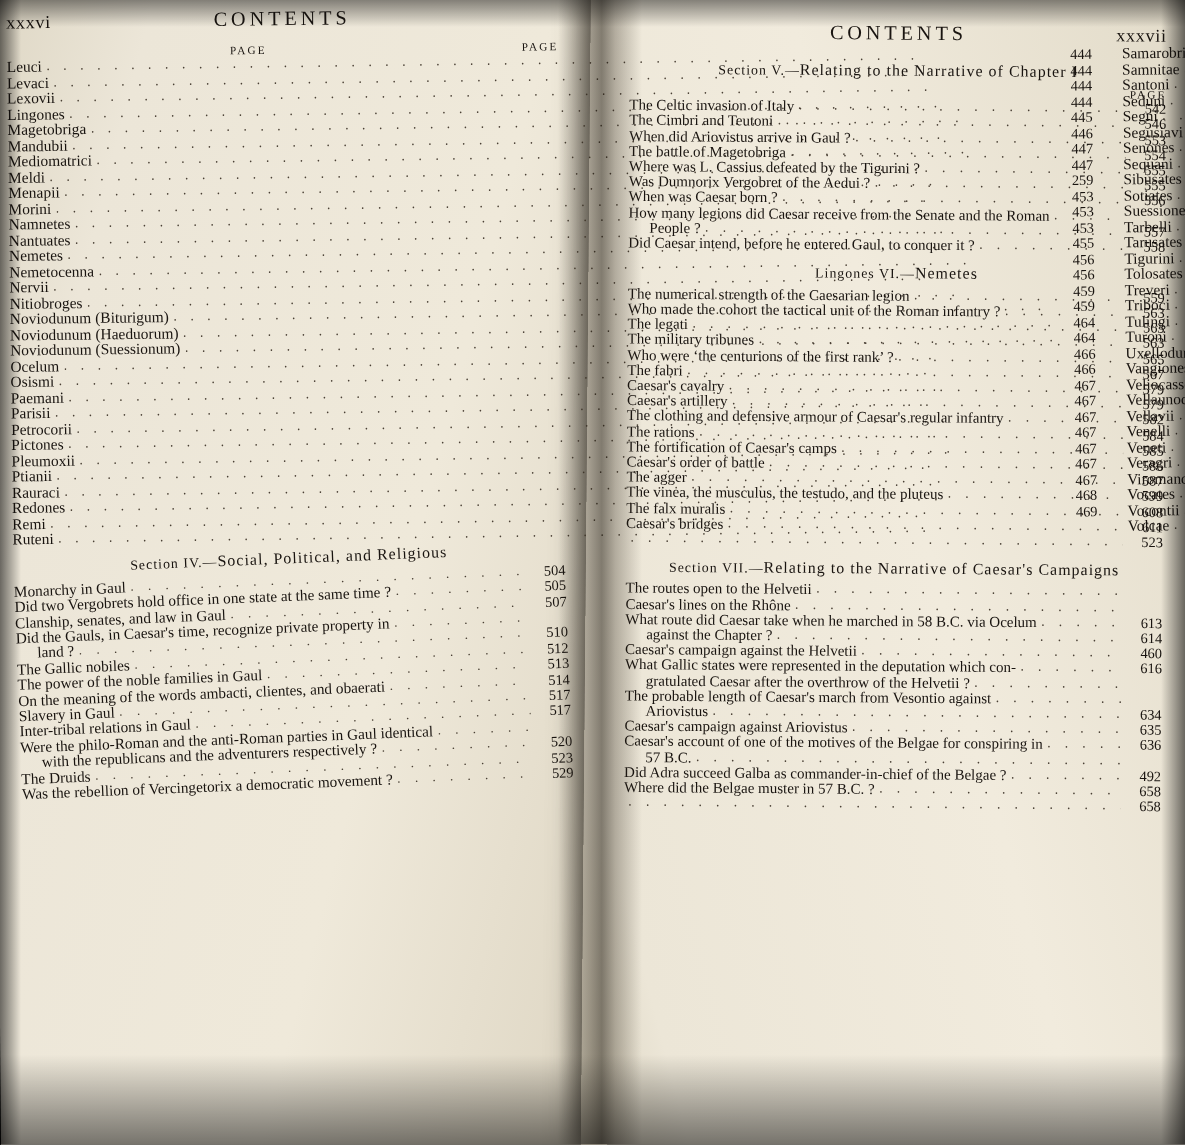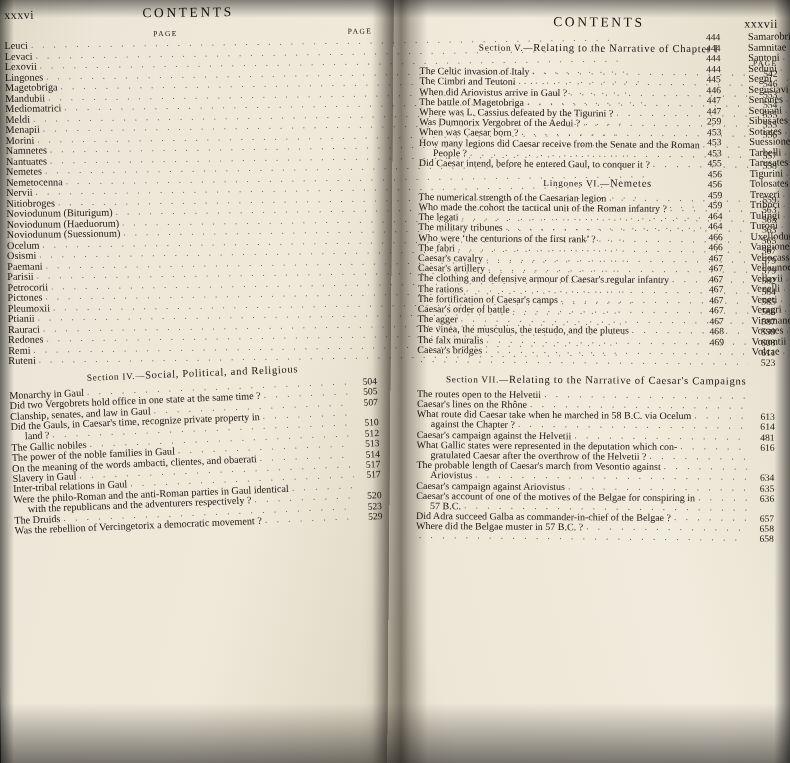--- a/index.html
+++ b/index.html
@@ -71,21 +71,21 @@
   
   .cols{display:flex;gap:10px;margin-top:2px;}
   .col{flex:1;}
   .irow{display:flex;align-items:baseline;white-space:nowrap;}
   .irow .nm{font-size:10.3px;}
   .irow .dots{
     flex:1;overflow:hidden;margin:0 3px;
     font-size:9px;letter-spacing:3.4px;color:#4a4035;
     transform:translateY(-1px);
   }
-  .irow .pg{font-size:9.6px;width:22px;}
+  .irow .pg{font-size:9.6px;width:22px;text-align:right;}
   .colrule{
     width:1px;background:#3a332a;opacity:.55;margin-top:6px;margin-bottom:0;
   }
 
   
   .sec-title{
     text-align:center;font-size:9.2px;letter-spacing:.7px;margin:9px 0 4px 0;
   }
   .sec-title .sc{font-size:10.6px;}
   .line{display:flex;align-items:baseline;white-space:nowrap;font-size:10.1px;}
@@ -665,21 +665,21 @@
           <span class="pg">613</span>
         </div>
         <div class="line indent">
           <span class="tx">against the Chapter ?</span>
           <span class="dots">. . . . . . . . . . . . . . . . . . . . . . . . . . . . . . . . . . . . . . . . . . . . . . . . . . . .</span>
           <span class="pg">614</span>
         </div>
         <div class="line">
           <span class="tx">Caesar's campaign against the Helvetii</span>
           <span class="dots">. . . . . . . . . . . . . . . . . . . . . . . . . . . . . . . . . . . . . . . . . . . . . . . . . . . .</span>
-          <span class="pg">481</span>
+          <span class="pg">460</span>
         </div>
         <div class="line">
           <span class="tx">What Gallic states were represented in the deputation which con-</span>
           <span class="dots">. . . . . . . . . . . . . . . . . . . . . . . . . . . . . . . . . . . . . . . . . . . . . . . . . . . .</span>
           <span class="pg">616</span>
         </div>
         <div class="line indent">
           <span class="tx">gratulated Caesar after the overthrow of the Helvetii ?</span>
           <span class="dots">. . . . . . . . . . . . . . . . . . . . . . . . . . . . . . . . . . . . . . . . . . . . . . . . . . . .</span>
           <span class="pg"></span>
@@ -705,21 +705,21 @@
           <span class="pg">636</span>
         </div>
         <div class="line indent">
           <span class="tx">57 B.C.</span>
           <span class="dots">. . . . . . . . . . . . . . . . . . . . . . . . . . . . . . . . . . . . . . . . . . . . . . . . . . . .</span>
           <span class="pg"></span>
         </div>
         <div class="line">
           <span class="tx">Did Adra succeed Galba as commander-in-chief of the Belgae ?</span>
           <span class="dots">. . . . . . . . . . . . . . . . . . . . . . . . . . . . . . . . . . . . . . . . . . . . . . . . . . . .</span>
-          <span class="pg">657</span>
+          <span class="pg">492</span>
         </div>
         <div class="line">
           <span class="tx">Where did the Belgae muster in 57 B.C. ?</span>
           <span class="dots">. . . . . . . . . . . . . . . . . . . . . . . . . . . . . . . . . . . . . . . . . . . . . . . . . . . .</span>
           <span class="pg">658</span>
         </div>
         <div class="line">
           <span class="tx"></span>
           <span class="dots">. . . . . . . . . . . . . . . . . . . . . . . . . . . . . . . . . . . . . . . . . . . . . . . . . . . .</span>
           <span class="pg">658</span>

